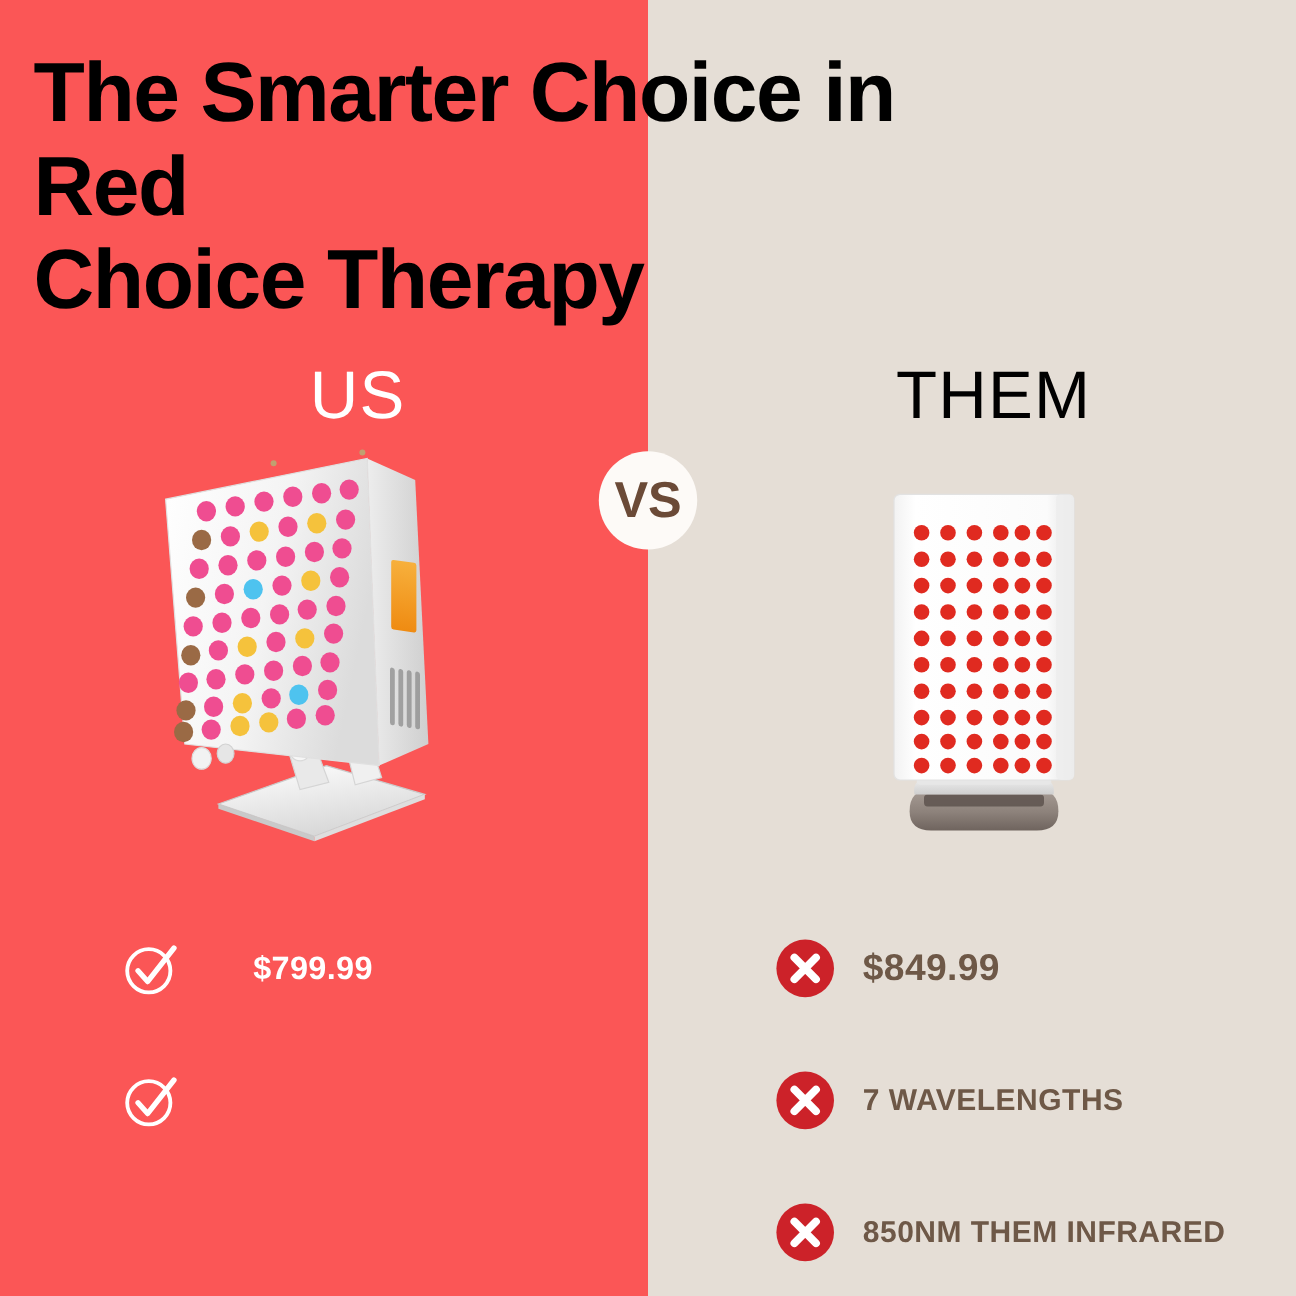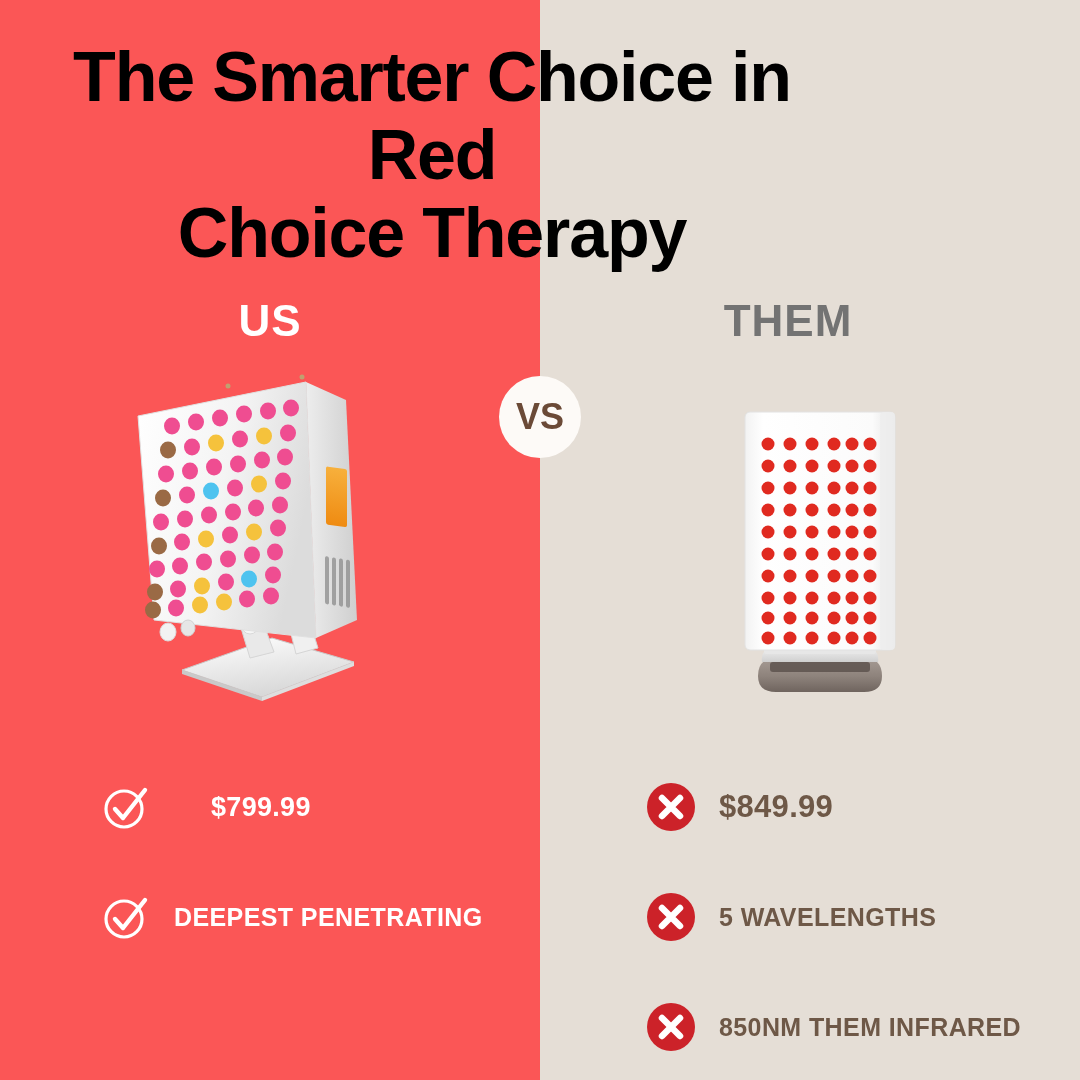--- a/index.html
+++ b/index.html
@@ -33,67 +33,68 @@
     left: 540px; top: 0;
     width: 540px; height: 1080px;
     background: #e5ded6;
   }
 
   
   .headline {
     position: absolute;
     left: 0; top: 38px;
     width: 864px;
-    text-align: center;
+    text-align: left;
     color: #000000;
     font-family: "Liberation Sans", sans-serif;
     font-weight: bold;
     font-size: 70px;
     line-height: 78px;
     letter-spacing: -1.2px;
     z-index: 5;
     padding: 0 28px;
     box-sizing: border-box;
   }
 
   
   .col-head {
     position: absolute;
     top: 296px;
-    font-weight: bold;
-    font-size: 44px;
+    font-weight: normal;
+    font-size: 56px;
     letter-spacing: 1px;
     z-index: 5;
+    margin-left: 28px;
   }
   .col-head.us {
     left: 0; width: 540px;
     text-align: center;
     color: #ffffff;
   }
   .col-head.them {
-    left: 540px; width: 496px;
+    left: 552px; width: 496px;
     text-align: center;
-    color: #737373;
+    color: #000000;
   }
 
   
   .vs-badge {
     position: absolute;
     left: 499px; top: 376px;
     width: 82px; height: 82px;
     border-radius: 50%;
     background: #fdfaf7;
     display: flex;
     align-items: center;
     justify-content: center;
     z-index: 20;
   }
   .vs-badge span {
     font-weight: bold;
-    font-size: 36px;
+    font-size: 42px;
     color: #6b4a37;
     letter-spacing: 0px;
   }
 
   
   .prod-left {
     position: absolute;
     left: 110px; top: 370px;
     width: 300px; height: 340px;
     z-index: 4;
@@ -431,21 +432,20 @@
       </div>
     </div>
 
 
     <div class="frow">
       <svg class="frow-icon" viewBox="0 0 52 52">
         <circle cx="24" cy="28" r="18" fill="none" stroke="#ffffff" stroke-width="3.2"></circle>
         <path d="M15 28 L23 37 L45 9" fill="none" stroke="#ffffff" stroke-width="4.4" stroke-linecap="round" stroke-linejoin="round"></path>
       </svg>
       <div class="frow-text">
-        <span class="line-strong">DEEPEST PENETRATING</span>
       </div>
     </div>
   </div>
 
   <div class="features right">
 
     <div class="frow">
       <svg class="frow-icon" viewBox="0 0 52 52">
         <circle cx="26" cy="26" r="24" fill="#cc2229"></circle>
         <path d="M17 17 L35 35 M35 17 L17 35" stroke="#ffffff" stroke-width="6.5" stroke-linecap="round"></path>
@@ -454,21 +454,21 @@
         <span class="price-right">$849.99</span>
       </div>
     </div>
 
     <div class="frow">
       <svg class="frow-icon" viewBox="0 0 52 52">
         <circle cx="26" cy="26" r="24" fill="#cc2229"></circle>
         <path d="M17 17 L35 35 M35 17 L17 35" stroke="#ffffff" stroke-width="6.5" stroke-linecap="round"></path>
       </svg>
       <div class="frow-text">
-        <span class="line-strong">5 WAVELENGTHS</span>
+        <span class="line-strong">7 WAVELENGTHS</span>
       </div>
     </div>
 
     <div class="frow">
       <svg class="frow-icon" viewBox="0 0 52 52">
         <circle cx="26" cy="26" r="24" fill="#cc2229"></circle>
         <path d="M17 17 L35 35 M35 17 L17 35" stroke="#ffffff" stroke-width="6.5" stroke-linecap="round"></path>
       </svg>
       <div class="frow-text">
         <span class="line-strong">850NM THEM INFRARED</span>

